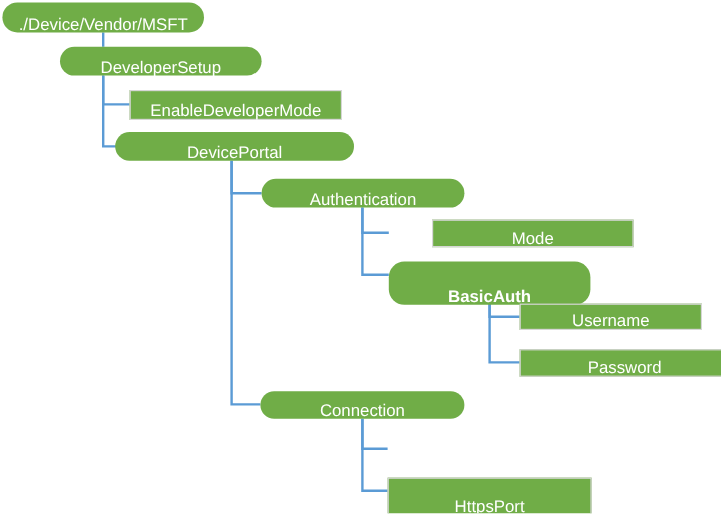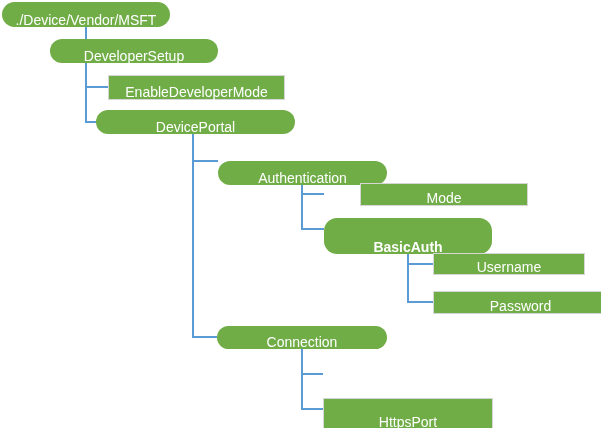--- a/index.html
+++ b/index.html
@@ -68,21 +68,21 @@
   </div>
 
   <div class="node rect" style="left:108px; top:75px;  width:177px; height:25px;">
     <span>EnableDeveloperMode</span>
   </div>
 
   <div class="node pill" style="left:96px; top:110px; width:199px; height:24px;">
     <span>DevicePortal</span>
   </div>
 
-  <div class="node pill" style="left:218px; top:149px; width:169px; height:24px;margin-top:12px;">
+  <div class="node pill" style="left:218px; top:149px; width:169px; height:24px;">
     <span>Authentication</span>
   </div>
 
   <div class="node rect" style="left:324px; top:183px; width:168px; height:23px;margin-left:36px;">
     <span>Mode</span>
   </div>
 
   <div class="node pill" style="left:324px; top:218px; width:168px; height:36px;font-weight:bold;">
     <span>BasicAuth</span>
   </div>

